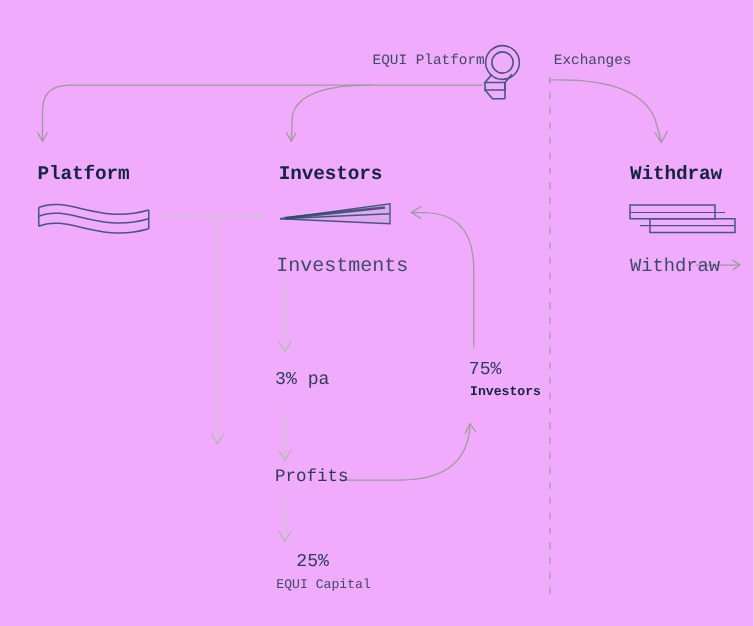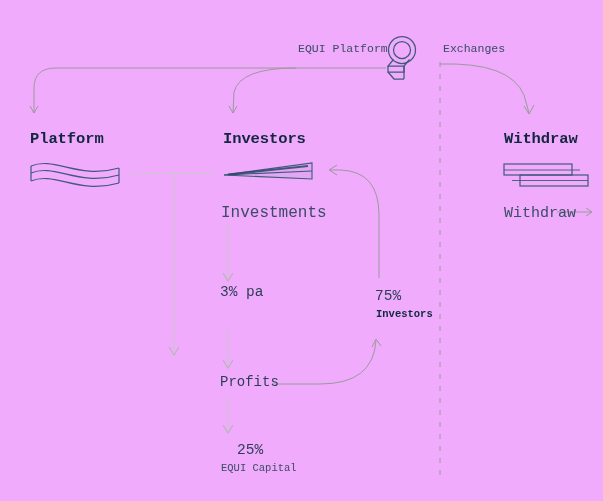--- a/index.html
+++ b/index.html
@@ -178,21 +178,21 @@
   <div class="lbl top-label" style="left:443px; top:42px;">Exchanges</div>
 
   <div class="lbl section-title" style="left:30px; top:130px;">Platform</div>
 
   <div class="lbl section-title" style="left:223px; top:130px;">Investors</div>
 
   <div class="lbl section-title" style="left:504px; top:130px;">Withdraw</div>
 
   <div class="lbl flow-label" style="left:221px; top:203px;">Investments</div>
 
-  <div class="lbl big-num" style="left:220px; top:283px;">3% pa</div>
+  <div class="lbl big-num" style="left:220px; top:295px;">3% pa</div>
 
 
   <div class="lbl big-num" style="left:375px; top:287px;">75%</div>
 
   <div class="lbl sub-cap strong" style="left:376px; top:308px;">Investors</div>
 
   <div class="lbl node-text" style="left:220px; top:374px;">Profits</div>
 
   <div class="lbl big-num" style="left:237px; top:441px;text-align:right;">25%</div>
 

